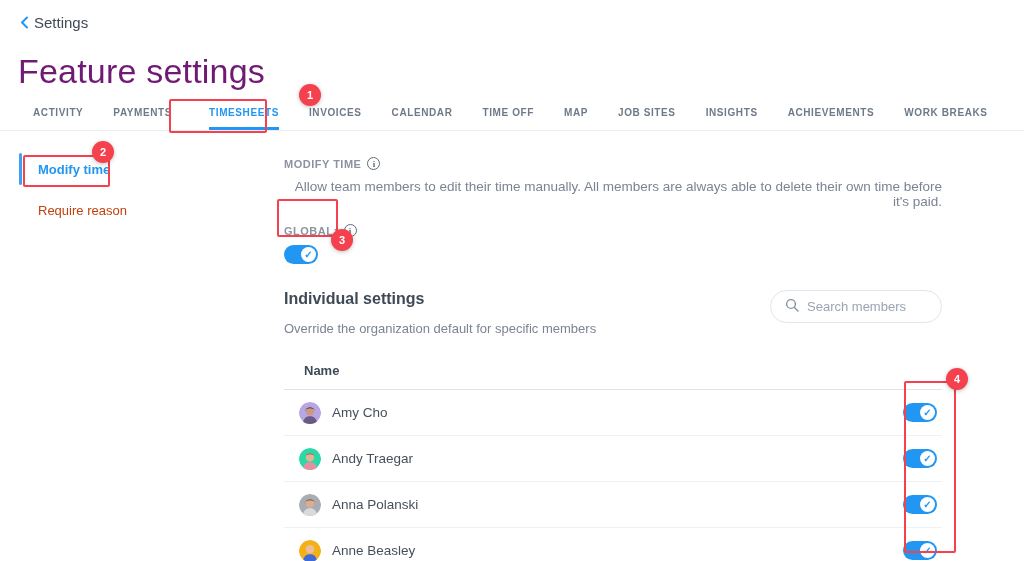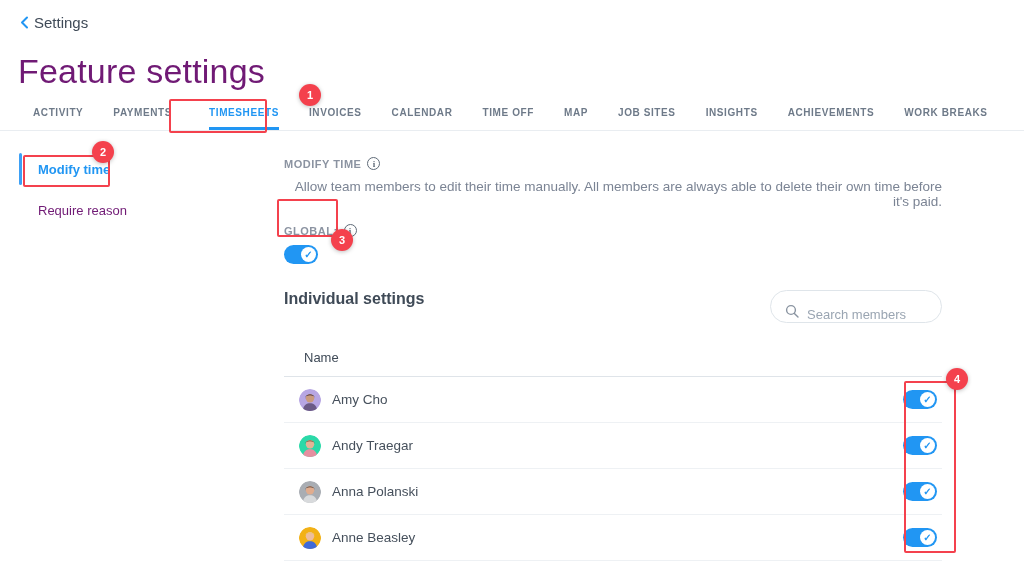--- a/index.html
+++ b/index.html
@@ -28,21 +28,21 @@
     font-size:10px; font-weight:700; letter-spacing:0.6px; color:#6e7a89;
     padding-bottom:9px; border-bottom:3px solid transparent; cursor:pointer;
     white-space:nowrap;
   }
   .tab.active { color:#2196f3; border-bottom-color:#2196f3;margin-left:7px; }
   
   .content { position:absolute; top:131px; left:0; right:0; bottom:0; display:flex; }
   .sidebar { width:270px; padding-top:22px; position:relative; }
   .side-item {
     position:relative; height:32px; display:flex; align-items:center;
-    padding-left:38px; font-size:13px; color:#701a75; cursor:pointer;
+    padding-left:38px; font-size:13px; color:#c2410c; cursor:pointer;
   }
   .side-item.active { color:#2196f3; font-weight:700; }
   .side-item.active::before {
     content:""; position:absolute; left:19px; top:0; bottom:0; width:3px;
     background:#3da0f5; border-radius:2px;
   }
   .side-item + .side-item { margin-top:9px; }
   .main { width:672px; padding-left:14px; position:relative; }
 
   .section-label-row { margin-top:26px; display:flex; align-items:center; gap:6px; }
@@ -71,32 +71,32 @@
     color:#2196f3; font-size:10px; font-weight:700;
   }
   .toggle .knob::before { content:"✓"; }
 
   
   .individual-header { margin-top:26px; display:flex; justify-content:space-between; }
   .individual-heading { font-size:16px; font-weight:700; color:#3f4a57; }
   .individual-sub { font-size:13px; color:#7b8494; margin-top:13px; }
   .search-box {
     width:172px; height:33px; border:1px solid #dfe5ea; border-radius:17px;
-    display:flex; align-items:flex-end; gap:8px; padding:0 14px; background:#fff;
+    display:flex; align-items:center; gap:8px; padding:0 14px; background:#fff;
   }
   .search-box input {
     border:none; outline:none; font-size:13px; color:#4a5560; width:120px;
     font-family:"Liberation Sans",sans-serif; background:transparent;
   }
   .search-box input::placeholder { color:#9aa5b2; }
 
   
   .members-table { margin-top:27px; }
   .table-head {
-    font-size:13px; font-weight:400; color:#3f4a57; padding:0 0 11px 20px;
+    font-size:13px; font-weight:700; color:#3f4a57; padding:0 0 11px 20px;
     border-bottom:1px solid #dfe4e9;
   }
   .member-row {
     height:46px; display:flex; align-items:center; padding-left:15px;
     border-bottom:1px solid #eef1f4;
   }
   .avatar { width:22px; height:22px; border-radius:50%; overflow:hidden; flex:none; }
   .avatar svg { display:block; }
   .member-name { margin-left:11px; font-size:13.5px; color:#46505c; }
   .row-toggle { margin-left:auto; margin-right:5px; }
@@ -170,20 +170,21 @@
       </div>
       <div class="global-toggle-wrap">
         <span class="toggle on">
           <span class="knob"></span>
         </span>
       </div>
 
       <div class="individual-header">
         <div>
           <div class="individual-heading">Individual settings</div>
+          <div class="individual-sub">Override the organization default for specific members</div>
         </div>
         <div class="search-box">
           <span>
             <svg width="14" height="14" viewBox="0 0 14 14">
                 <circle cx="6" cy="6" r="4.4" fill="none" stroke="#8a94a1" stroke-width="1.4"></circle>
                 <line x1="9.4" y1="9.4" x2="13" y2="13" stroke="#8a94a1" stroke-width="1.4" stroke-linecap="round"></line>
               </svg>
           </span>
           <input type="text" placeholder="Search members" style="">
         </div>

